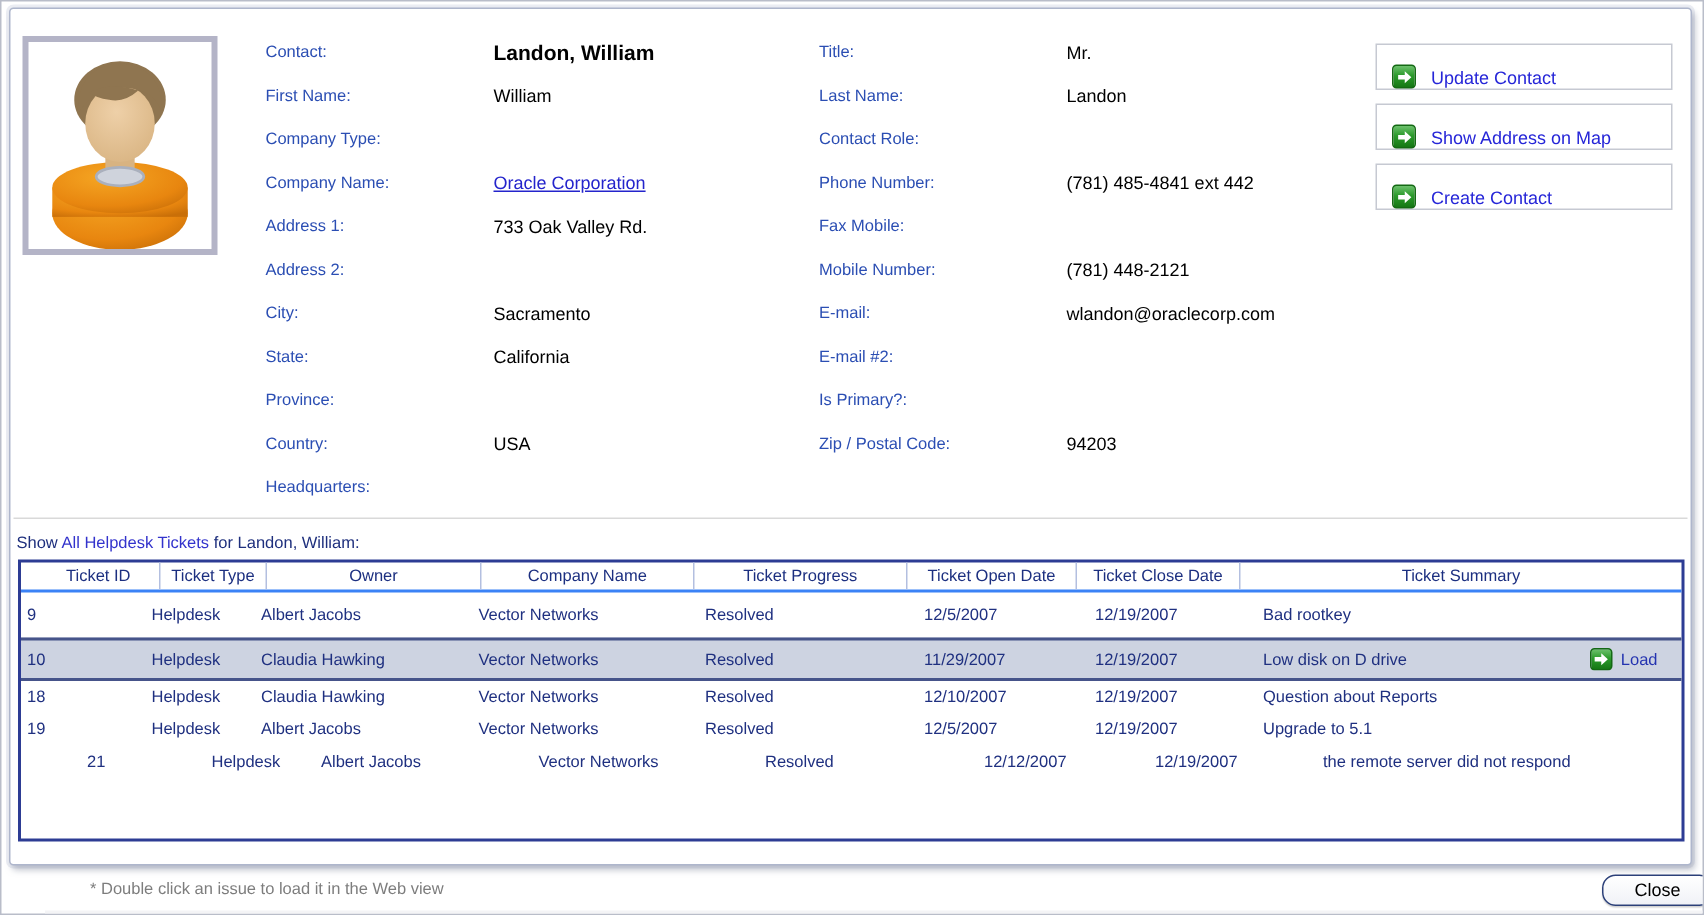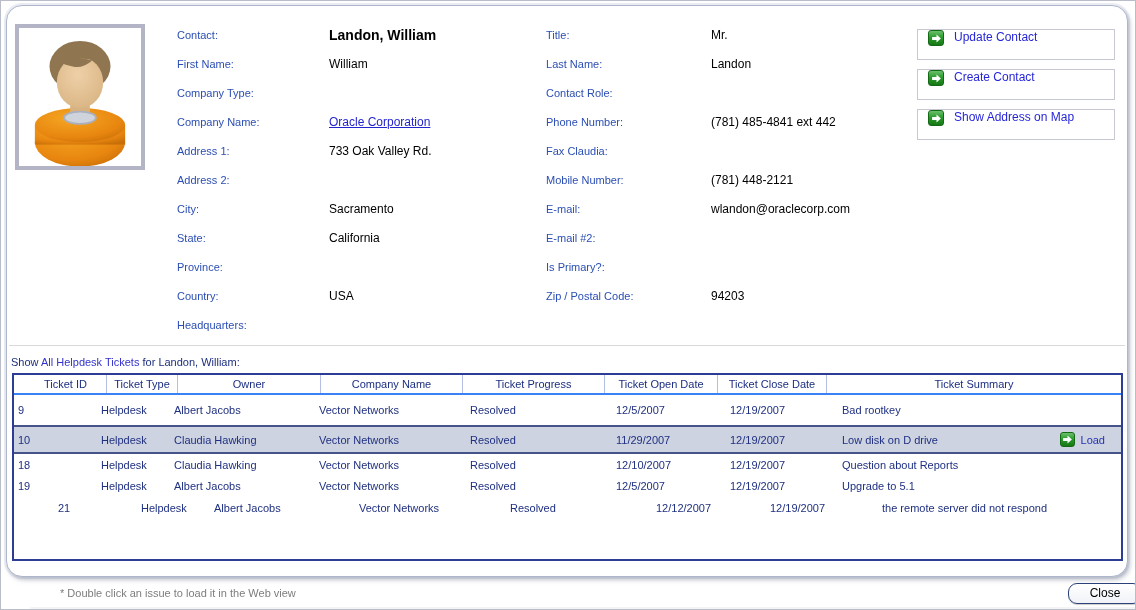--- a/index.html
+++ b/index.html
@@ -4,21 +4,21 @@
 <style>
   * { margin:0; padding:0; box-sizing:border-box; }
   html,body { background:#ffffff; font-family:"Liberation Sans", sans-serif; }
   .screen {
     position:relative; width:1136px; height:610px; background:#ffffff;
     border:1px solid #b9bdc9; overflow:hidden;
   }
   
   .main-panel {
     position:absolute; left:5px; top:4px; width:1122px; height:572px;
-    background:#ffffff; border:1px solid #aeb6cc; border-radius:16px;
+    background:#ffffff; border:1px solid #aeb6cc; border-radius:3px;
     box-shadow: 2px 3px 4px rgba(130,138,158,0.5), 0 0 0 2px #eceef4;
   }
   
   .contact-section { display:flex; padding:12px 0 0 0; height:336px; }
   .avatar-box {
     margin:6px 0 0 8px; width:130px; height:146px; background:#ffffff;
     border:4px solid #b4b4c7; flex:none;
   }
   .avatar-box svg { width:100%; height:100%; display:block; }
   .fields-col { padding-top:2px; }
@@ -27,21 +27,21 @@
   .field-row { display:flex; align-items:center; height:29px; }
   .f-label { color:#2b4eb3; font-size:11px; flex:none; }
   .left  .f-label { width:152px; }
   .right .f-label { width:165px; }
   .f-value { color:#000000; font-size:12px; white-space:nowrap; }
   .f-value.strong { font-weight:bold; font-size:14px; }
   .f-value.link { color:#2424cc; text-decoration:underline; cursor:pointer; }
   
   .actions { margin-left:auto; margin-right:12px; margin-top:11px; width:198px; flex:none; }
   .action-btn {
-    display:flex; align-items:flex-start; width:198px; height:31px; margin-bottom:9px;
+    display:flex; align-items:flex-end; width:198px; height:31px; margin-bottom:9px;
     background:#ffffff; border:1px solid #c6c9d2; cursor:pointer;
   }
   .green-arrow {
     flex:none; width:16px; height:16px; margin-left:10px; border-radius:3px;
     background:linear-gradient(#6cc06c 0%, #2c9b2c 45%, #157815 100%);
     border:1px solid #146914; display:flex; align-items:center; justify-content:center;
   }
   .green-arrow svg { width:11px; height:11px; display:block; }
   .action-label { margin-left:10px; color:#2626d8; font-size:12px; }
   
@@ -186,21 +186,21 @@
         </div>
         <div class="field-row">
           <span class="f-label">Contact Role:</span>
           <span class="f-value"></span>
         </div>
         <div class="field-row">
           <span class="f-label">Phone Number:</span>
           <span class="f-value">(781) 485-4841 ext 442</span>
         </div>
         <div class="field-row">
-          <span class="f-label">Fax Claudia:</span>
+          <span class="f-label">Fax Mobile:</span>
           <span class="f-value"></span>
         </div>
         <div class="field-row">
           <span class="f-label">Mobile Number:</span>
           <span class="f-value">(781) 448-2121</span>
         </div>
         <div class="field-row">
           <span class="f-label">E-mail:</span>
           <span class="f-value">wlandon@oraclecorp.com</span>
         </div>
@@ -226,29 +226,29 @@
               </svg>
           </span>
           <span class="action-label">Update Contact</span>
         </div>
         <div class="action-btn">
           <span class="green-arrow">
             <svg viewBox="0 0 10 10">
                 <path d="M1 3.6 h4 V1.4 L9 5 5 8.6 V6.4 H1 Z" fill="#ffffff"></path>
               </svg>
           </span>
-          <span class="action-label">Create Contact</span>
+          <span class="action-label">Show Address on Map</span>
         </div>
         <div class="action-btn">
           <span class="green-arrow">
             <svg viewBox="0 0 10 10">
                 <path d="M1 3.6 h4 V1.4 L9 5 5 8.6 V6.4 H1 Z" fill="#ffffff"></path>
               </svg>
           </span>
-          <span class="action-label">Show Address on Map</span>
+          <span class="action-label">Create Contact</span>
         </div>
       </div>
     </div>
 
     <div class="divider"></div>
 
     <div class="tickets-heading">
       <span>Show</span>
       <span class="lnk">All Helpdesk Tickets</span>
       <span>for Landon, William:</span>

